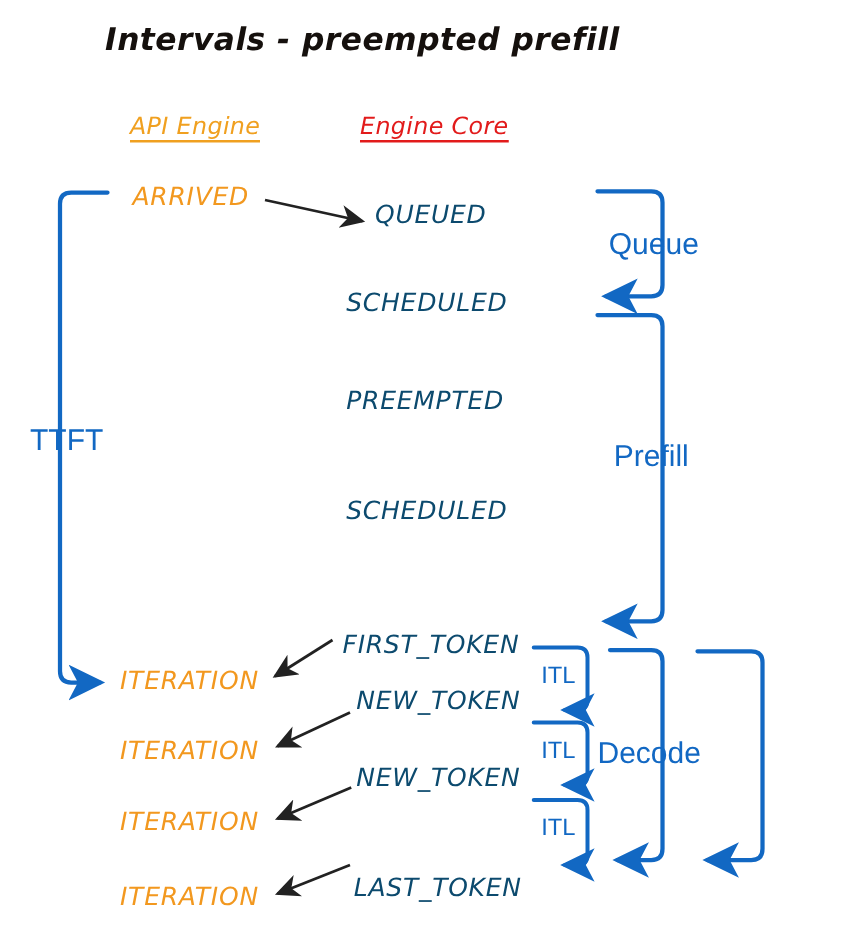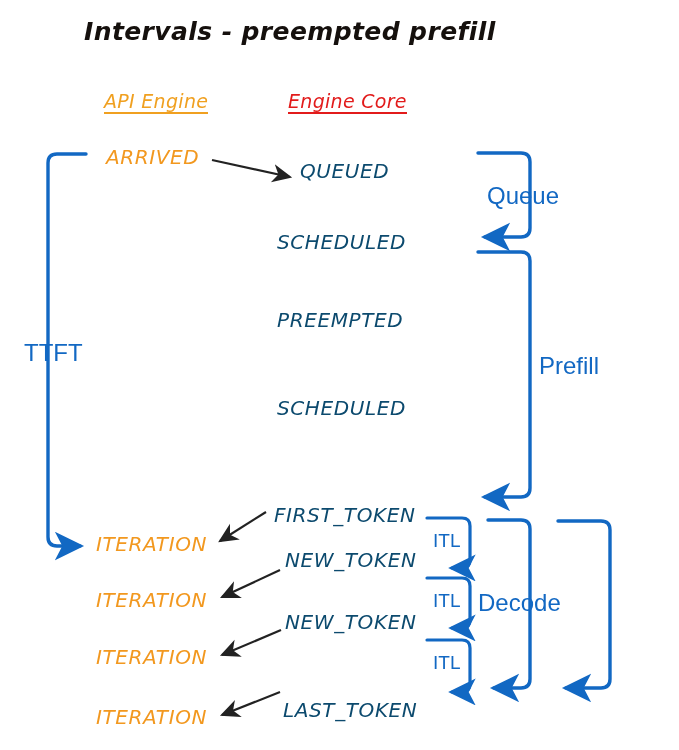--- a/index.html
+++ b/index.html
@@ -148,19 +148,19 @@
   <div class="txt state-red" style="left:277px; top:232px;">SCHEDULED</div>
   <div class="txt state-red" style="left:277px; top:310px;">PREEMPTED</div>
   <div class="txt state-red" style="left:277px; top:398px;">SCHEDULED</div>
   <div class="txt state-red" style="left:274px; top:505px;">FIRST_TOKEN</div>
   <div class="txt state-red" style="left:285px; top:550px;">NEW_TOKEN</div>
   <div class="txt state-red" style="left:285px; top:612px;">NEW_TOKEN</div>
   <div class="txt state-red" style="left:283px; top:676px;margin-top:24px;">LAST_TOKEN</div>
 
   <div class="txt blue-label" style="left:24px; top:341px;">TTFT</div>
   <div class="txt blue-label" style="left:487px; top:184px;">Queue</div>
-  <div class="txt blue-label" style="left:491px; top:354px;margin-left:48px;">Prefill</div>
+  <div class="txt blue-label" style="left:491px; top:354px;">Prefill</div>
   <div class="txt blue-label" style="left:478px; top:591px;">Decode</div>
   <div class="txt blue-label small" style="left:433px; top:531px;">ITL</div>
   <div class="txt blue-label small" style="left:433px; top:591px;">ITL</div>
   <div class="txt blue-label small" style="left:433px; top:653px;">ITL</div>
 
 </div>
 
 </body></html>

